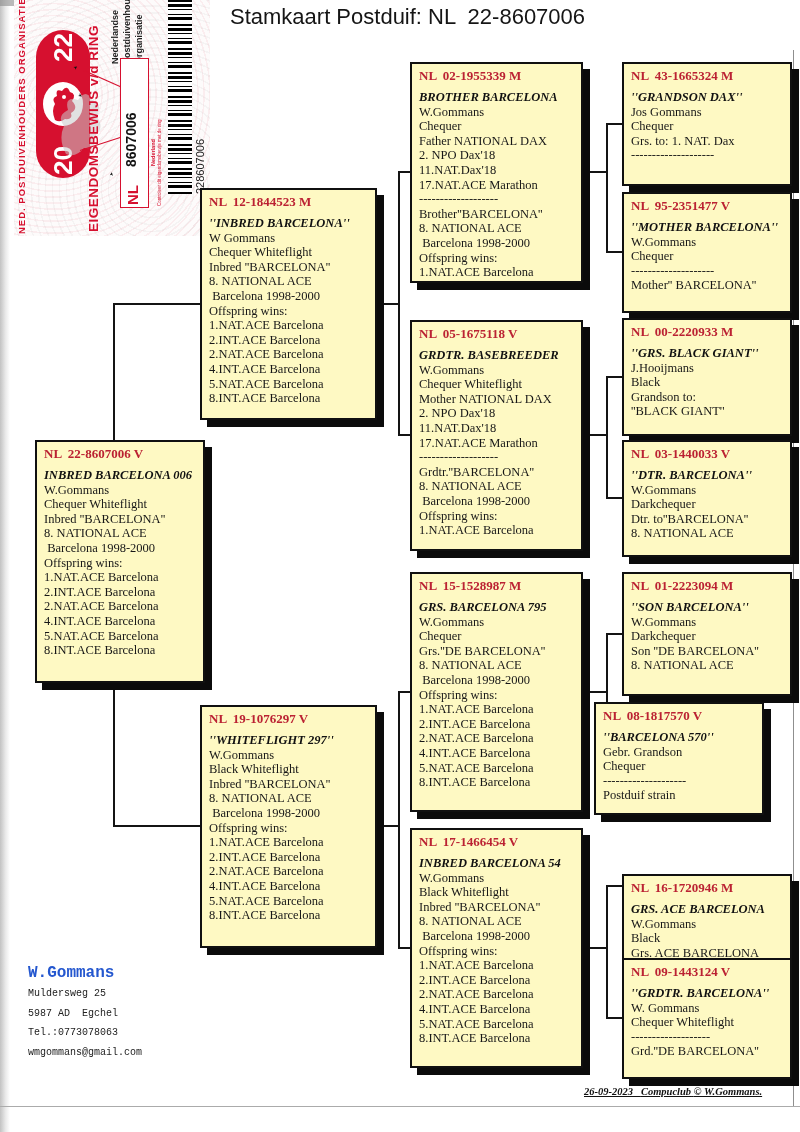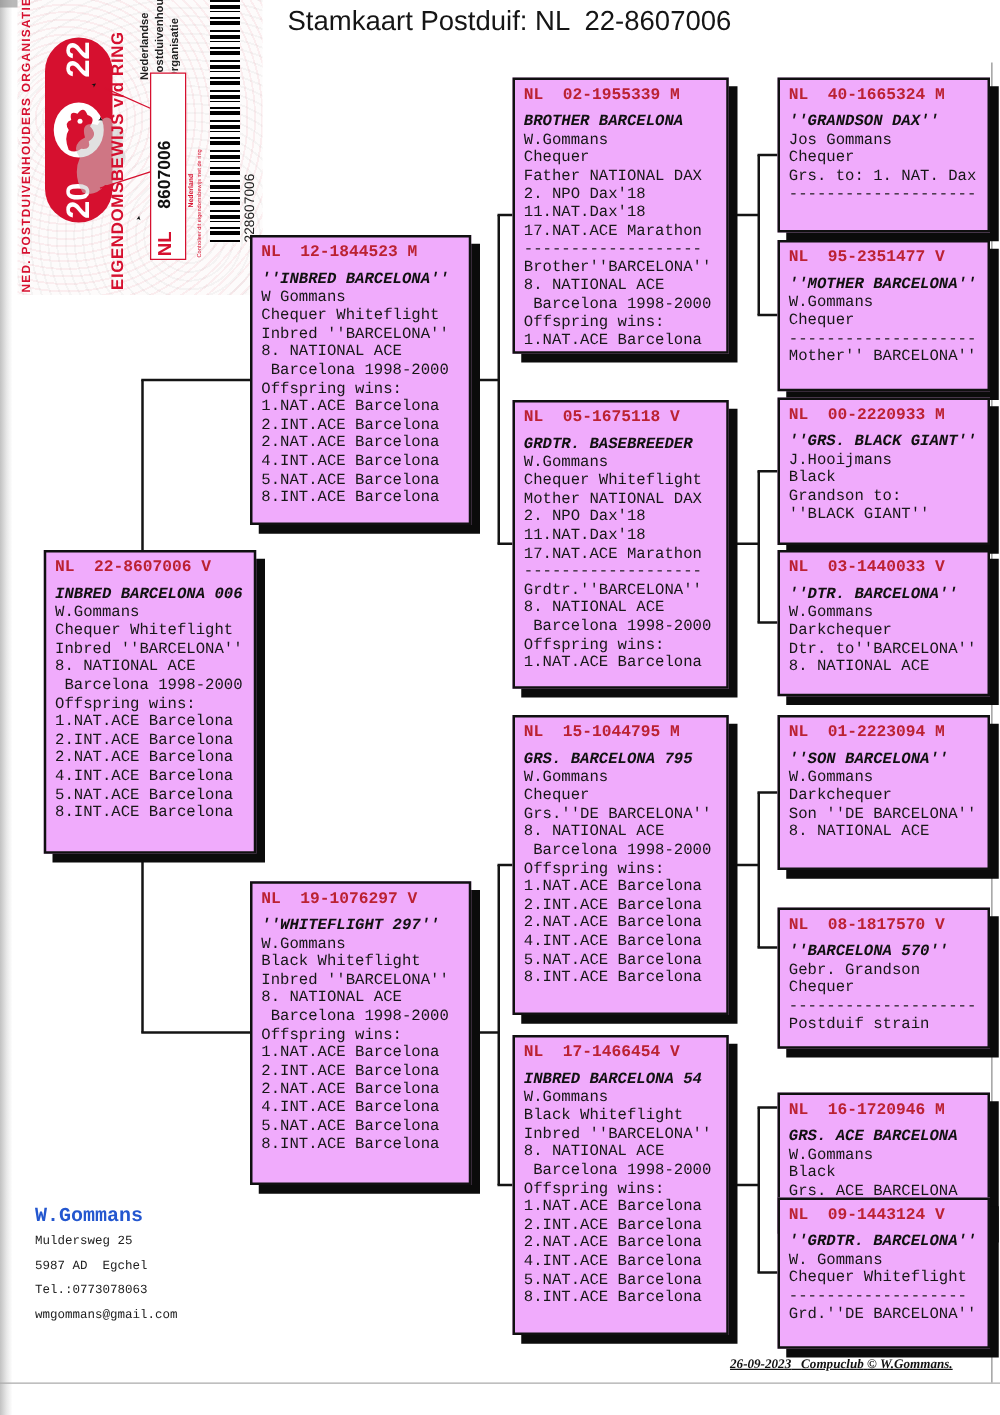--- a/index.html
+++ b/index.html
@@ -47,22 +47,22 @@
     font-size:4.5px;font-family:"Liberation Sans",sans-serif;}
   .barcode{position:absolute;left:154px;top:0px;width:24px;height:194px;
     background:repeating-linear-gradient(to bottom,
       #000 0 2px,#fff 2px 4px,#000 4px 7px,#fff 7px 9px,#000 9px 10px,#fff 10px 14px,
       #000 14px 15px,#fff 15px 17px,#000 17px 20px,#fff 20px 24px);}
   .bc-num{position:absolute;left:180px;top:50px;height:144px;color:#222;font-size:11px;
     font-family:"Liberation Sans",sans-serif;}
   .ray{position:absolute;background:#d6102f;height:1px;transform-origin:left center;}
   .arrow{position:absolute;color:#111;font-size:7px;}
   
-  .pbox{position:absolute;background:#f0abfc;border:2px solid #101010;
-    box-shadow:7px 7px 0 #0b0b0b;padding:3px 0 0 7px;overflow:hidden;box-sizing:border-box;}
+  .pbox{position:absolute;background:#fef9c3;border:2px solid #101010;
+    box-shadow:7px 7px 0 #0b0b0b;padding:3px 0 0 7px;overflow:hidden;box-sizing:border-box;font-family:Liberation Serif, serif;}
   .phead{color:#bb2233;font-weight:bold;font-size:13px;white-space:pre;line-height:17px;
     margin-bottom:6px;}
   .pname{font-weight:bold;font-style:italic;font-size:12.5px;line-height:14.6px;white-space:pre;color:#111;}
   .pline{font-size:12.5px;line-height:14.6px;white-space:pre;color:#171717;}
   .conn{position:absolute;background:#141414;}
   
   .owner{position:absolute;left:28px;top:962px;}
   .owner .oname{color:#2457cf;font-weight:bold;font-size:16px;line-height:22px;white-space:pre;}
   .owner .oline{color:#222;font-size:10px;line-height:19.5px;white-space:pre;}
   
@@ -217,21 +217,21 @@
       <div class="pline">11.NAT.Dax'18</div>
       <div class="pline">17.NAT.ACE Marathon</div>
       <div class="pline">-------------------</div>
       <div class="pline">Grdtr.''BARCELONA''</div>
       <div class="pline">8. NATIONAL ACE</div>
       <div class="pline"> Barcelona 1998-2000</div>
       <div class="pline">Offspring wins:</div>
       <div class="pline">1.NAT.ACE Barcelona</div>
     </div>
     <div class="pbox" style="left: 410px; top: 572px; width: 173px; height: 240px;">
-      <div class="phead">NL  15-1044795 M</div>
+      <div class="phead">NL  15-1528987 M</div>
       <div class="pname">GRS. BARCELONA 795</div>
       <div class="pline">W.Gommans</div>
       <div class="pline">Chequer</div>
       <div class="pline">Grs.''DE BARCELONA''</div>
       <div class="pline">8. NATIONAL ACE</div>
       <div class="pline"> Barcelona 1998-2000</div>
       <div class="pline">Offspring wins:</div>
       <div class="pline">1.NAT.ACE Barcelona</div>
       <div class="pline">2.INT.ACE Barcelona</div>
       <div class="pline">2.NAT.ACE Barcelona</div>
@@ -249,21 +249,21 @@
       <div class="pline"> Barcelona 1998-2000</div>
       <div class="pline">Offspring wins:</div>
       <div class="pline">1.NAT.ACE Barcelona</div>
       <div class="pline">2.INT.ACE Barcelona</div>
       <div class="pline">2.NAT.ACE Barcelona</div>
       <div class="pline">4.INT.ACE Barcelona</div>
       <div class="pline">5.NAT.ACE Barcelona</div>
       <div class="pline">8.INT.ACE Barcelona</div>
     </div>
     <div class="pbox" style="left: 622px; top: 62px; width: 170px; height: 124px;">
-      <div class="phead">NL  40-1665324 M</div>
+      <div class="phead">NL  43-1665324 M</div>
       <div class="pname">''GRANDSON DAX''</div>
       <div class="pline">Jos Gommans</div>
       <div class="pline">Chequer</div>
       <div class="pline">Grs. to: 1. NAT. Dax</div>
       <div class="pline">--------------------</div>
     </div>
     <div class="pbox" style="left: 622px; top: 192px; width: 170px; height: 121px;">
       <div class="phead">NL  95-2351477 V</div>
       <div class="pname">''MOTHER BARCELONA''</div>
       <div class="pline">W.Gommans</div>
@@ -288,21 +288,21 @@
       <div class="pline">8. NATIONAL ACE</div>
     </div>
     <div class="pbox" style="left: 622px; top: 572px; width: 170px; height: 124px;">
       <div class="phead">NL  01-2223094 M</div>
       <div class="pname">''SON BARCELONA''</div>
       <div class="pline">W.Gommans</div>
       <div class="pline">Darkchequer</div>
       <div class="pline">Son ''DE BARCELONA''</div>
       <div class="pline">8. NATIONAL ACE</div>
     </div>
-    <div class="pbox" style="left: 622px; top: 702px; width: 170px; height: 113px; margin-top: 24px;">
+    <div class="pbox" style="left: 594px; top: 702px; width: 170px; height: 113px;">
       <div class="phead">NL  08-1817570 V</div>
       <div class="pname">''BARCELONA 570''</div>
       <div class="pline">Gebr. Grandson</div>
       <div class="pline">Chequer</div>
       <div class="pline">--------------------</div>
       <div class="pline">Postduif strain</div>
     </div>
     <div class="pbox" style="left: 622px; top: 830px; width: 170px; height: 113px; margin-top: 44px;">
       <div class="phead">NL  16-1720946 M</div>
       <div class="pname">GRS. ACE BARCELONA</div>

